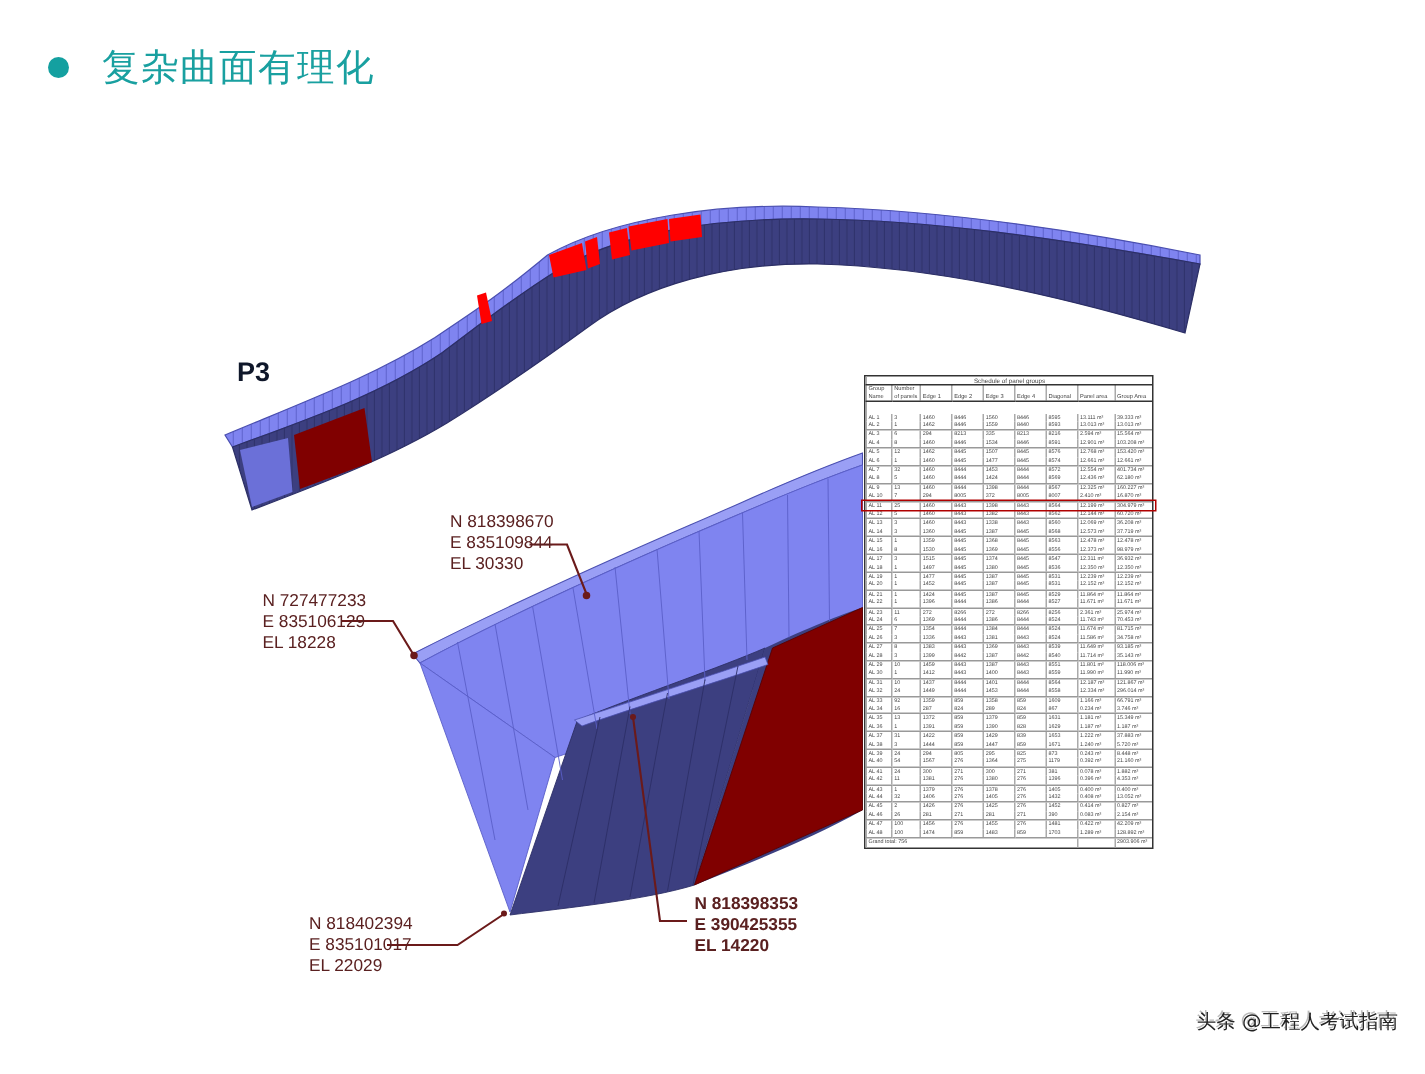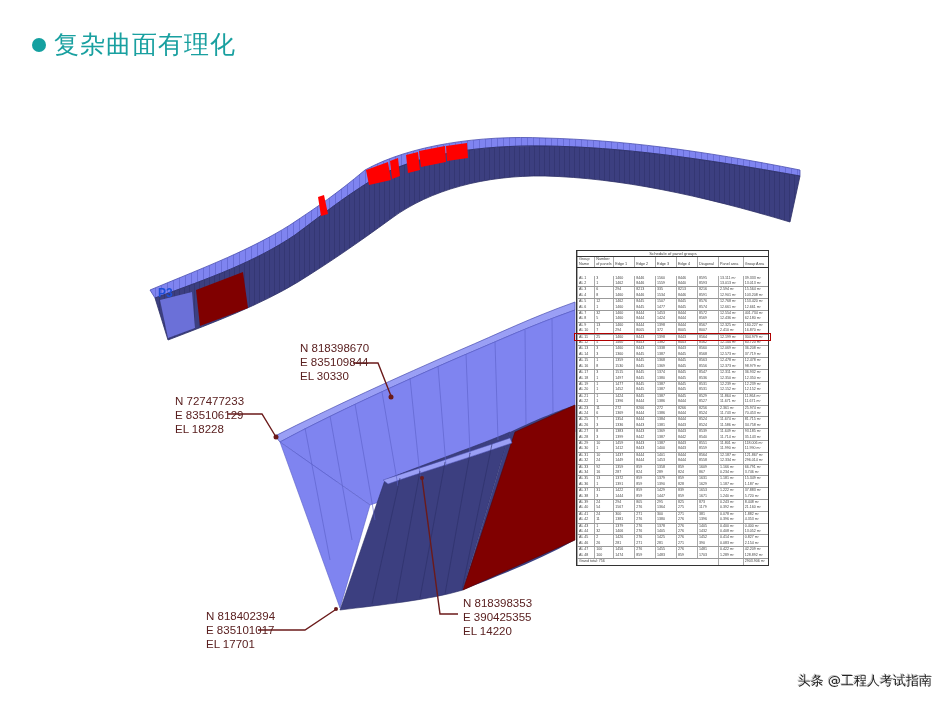--- a/index.html
+++ b/index.html
@@ -1,21 +1,21 @@
 <!DOCTYPE html>
 <html><head>
 <meta charset="utf-8">
 <style>
   html,body{margin:0;padding:0;background:#fff;}
   body{width:950px;height:716px;position:relative;overflow:hidden;font-family:"Liberation Sans",sans-serif;}
-  .heading{position:absolute;left:32px;top:28px;display:flex;align-items:center;gap:8px;}
+  .heading{position:absolute;left:32px;top:28px;display:flex;align-items:center;gap:22px;}
   .bullet{width:14px;height:14px;border-radius:50%;background:#14a0a0;}
   .heading-text{font-family:"DejaVu Sans",sans-serif;font-size:25px;color:#19a0a0;letter-spacing:1px;}
   svg.drawing{position:absolute;left:0;top:0;}
-  .p3{position:absolute;left:158px;top:238px;font-size:12px;font-weight:bold;color:#1d4ed8;margin-top:48px;}
+  .p3{position:absolute;left:158px;top:238px;font-size:18px;font-weight:bold;color:#0f172a;}
   .coord{position:absolute;font-size:11.5px;line-height:14px;color:#5a2020;font-family:"Liberation Sans",sans-serif;}
   .coord div{white-space:nowrap;}
   .table-wrap{position:absolute;left:576px;top:250px;width:191px;border:1.5px solid #333;background:#fff;}
   table.sched{border-collapse:collapse;width:100%;font-size:3.6px;line-height:5.4px;color:#444;table-layout:fixed;}
   table.sched th,table.sched td{border-left:0.5px solid #aaa;padding:0 1px;white-space:nowrap;overflow:hidden;text-align:left;font-weight:normal;}
   table.sched .title-row th{text-align:center;border-bottom:0.8px solid #333;font-size:4.2px;}
   table.sched .hdr th{border-bottom:0.8px solid #333;font-size:3.8px;line-height:4.6px;white-space:normal;vertical-align:bottom;}
   table.sched tr.group-end td{border-bottom:0.5px solid #999;}
   table.sched .spacer td{height:8px;}
   table.sched tr.highlight td{outline:none;}
@@ -119,23 +119,23 @@
   <div>EL 30330</div>
 </div>
 <div class="coord" style="left:175px;top:394px;">
   <div>N 727477233</div>
   <div>E 835106129</div>
   <div>EL 18228</div>
 </div>
 <div class="coord" style="left:206px;top:609px;">
   <div>N 818402394</div>
   <div>E 835101017</div>
-  <div>EL 17701</div>
+  <div>EL 22029</div>
 </div>
-<div class="coord" style="left:463px;top:596px;">
+<div class="coord" style="left:463px;top:596px;font-weight:bold;">
   <div>N 818398353</div>
   <div>E 390425355</div>
   <div>EL 14220</div>
 </div>
 
 <div class="table-wrap">
   <table class="sched">
     <colgroup>
       <col style="width:9%">
         <col style="width:10%">

